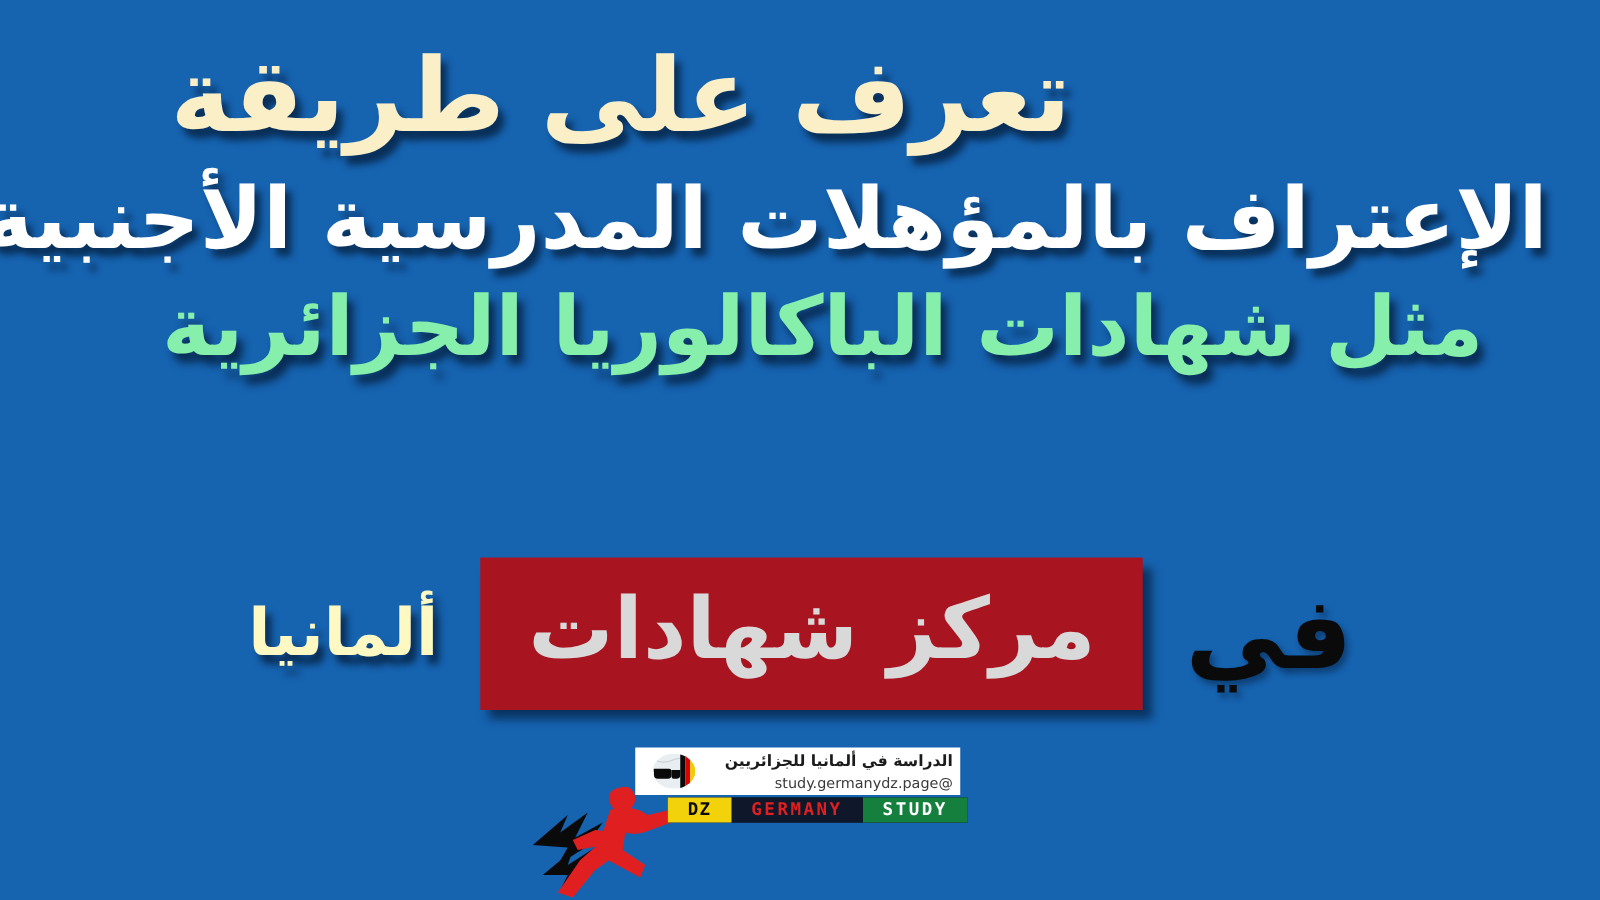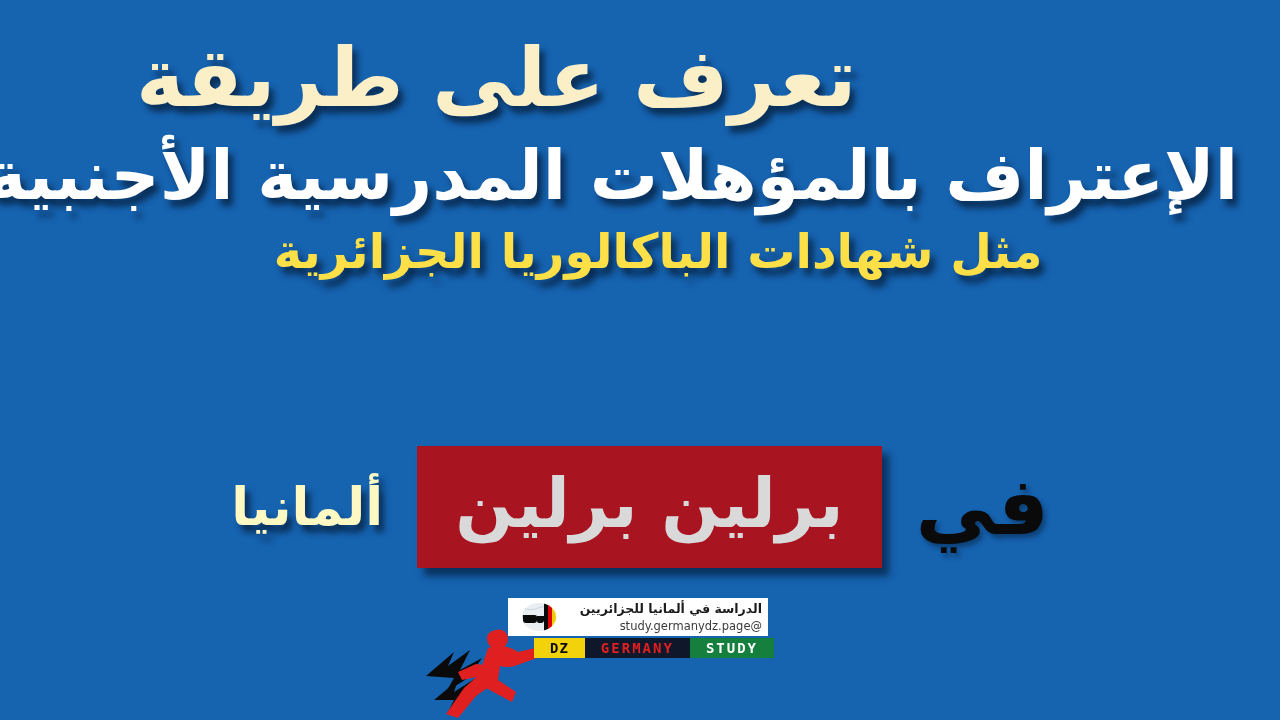--- a/index.html
+++ b/index.html
@@ -45,22 +45,22 @@
     letter-spacing: -1px;
     text-shadow: 5px 7px 6px rgba(4, 26, 52, .72);
   }
   .line-2 {
     color: #ffffff;
     font-size: 68px;
     margin-top: 16px;
     text-shadow: 5px 7px 6px rgba(4, 26, 52, .72);
   }
   .line-3 {
-    color: #fde047;
-    font-size: 48px;
+    color: #86efac;
+    font-size: 66px;
     margin-top: 14px;
     text-shadow: 5px 7px 7px rgba(4, 26, 52, .78);
   }
 
   
   .line-4 {
     position: absolute;
     top: 446px;
     right: 0;
     left: 0;
@@ -208,21 +208,21 @@
 
   <div class="headline">
     <span class="line line-1">تعرف على طريقة</span>
     <span class="line line-2">الإعتراف بالمؤهلات المدرسية الأجنبية</span>
     <span class="line line-3">مثل شهادات الباكالوريا الجزائرية</span>
   </div>
 
   <div class="line-4">
     <span class="word-fi">في</span>
 
-    <span class="berlin-box">برلين برلين</span>
+    <span class="berlin-box">مركز شهادات</span>
 
     <span class="word-germany">ألمانيا</span>
   </div>
 
   <div class="footer">
 
     <svg class="runner" viewBox="0 0 130 96">
 
       <path d="M2 54 L30 30 L24 44 L46 28 L36 48 L58 36 L44 56 L22 70 L30 56 Z" fill="#0a0a0a"></path>
       <path d="M10 78 L34 58 L30 70 L52 56 L42 72 L62 62 L46 80 L24 90 L30 78 Z" fill="#0a0a0a"></path>

